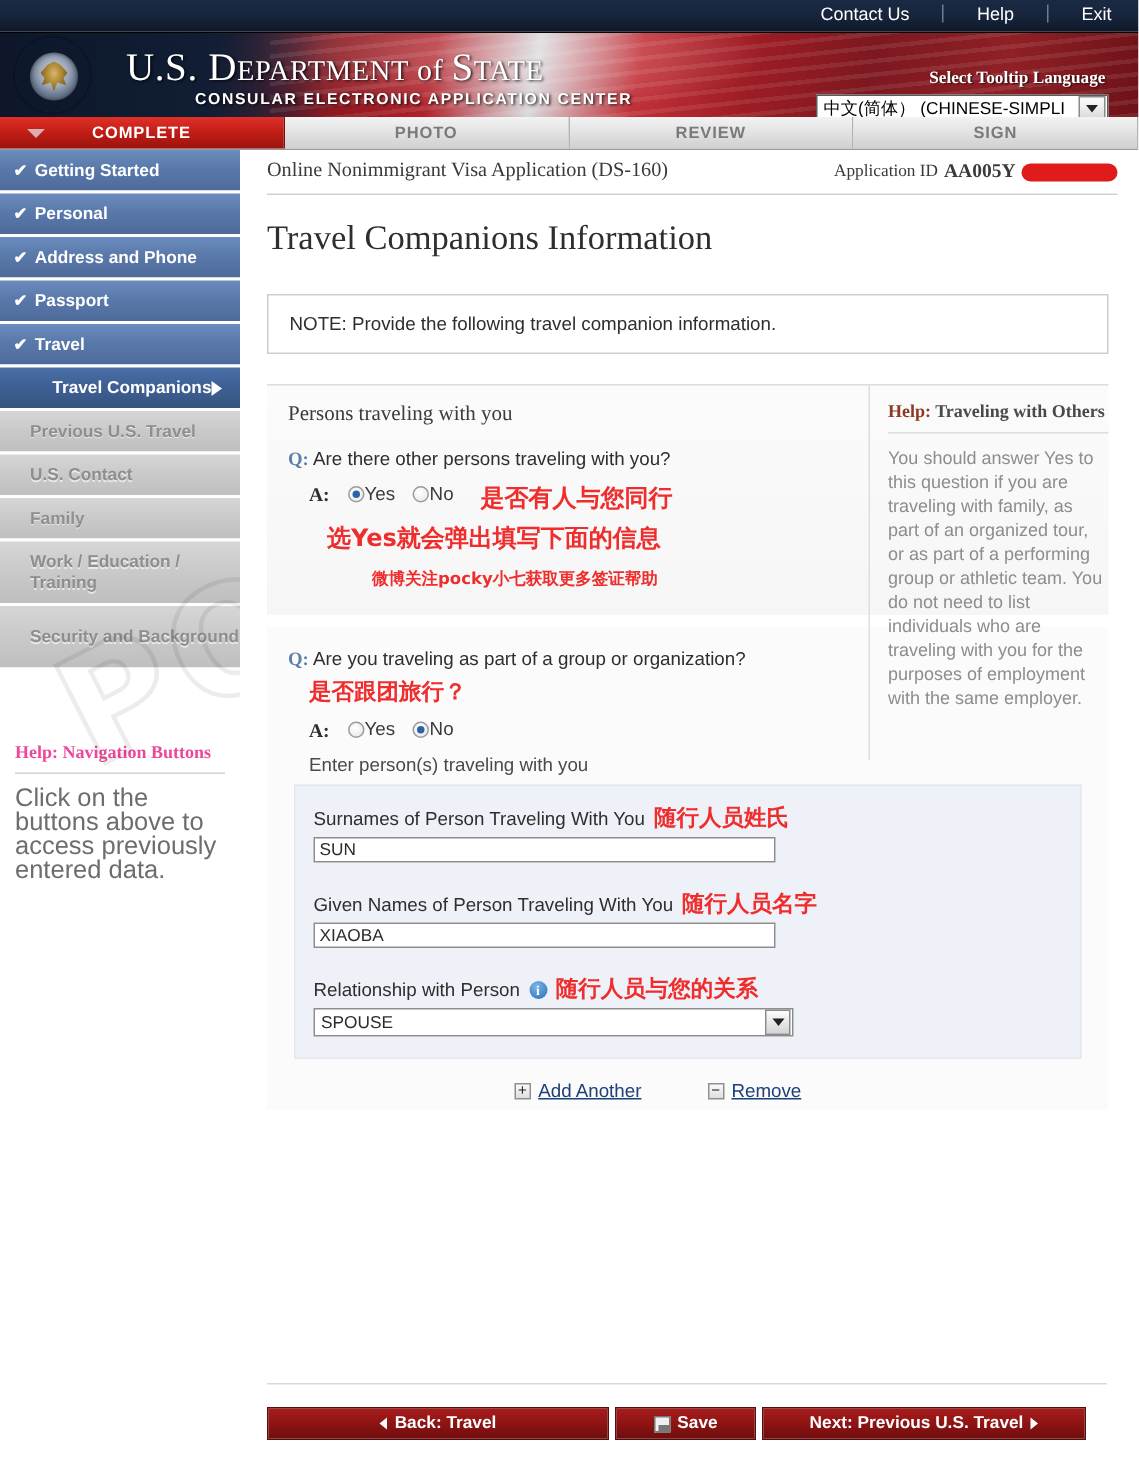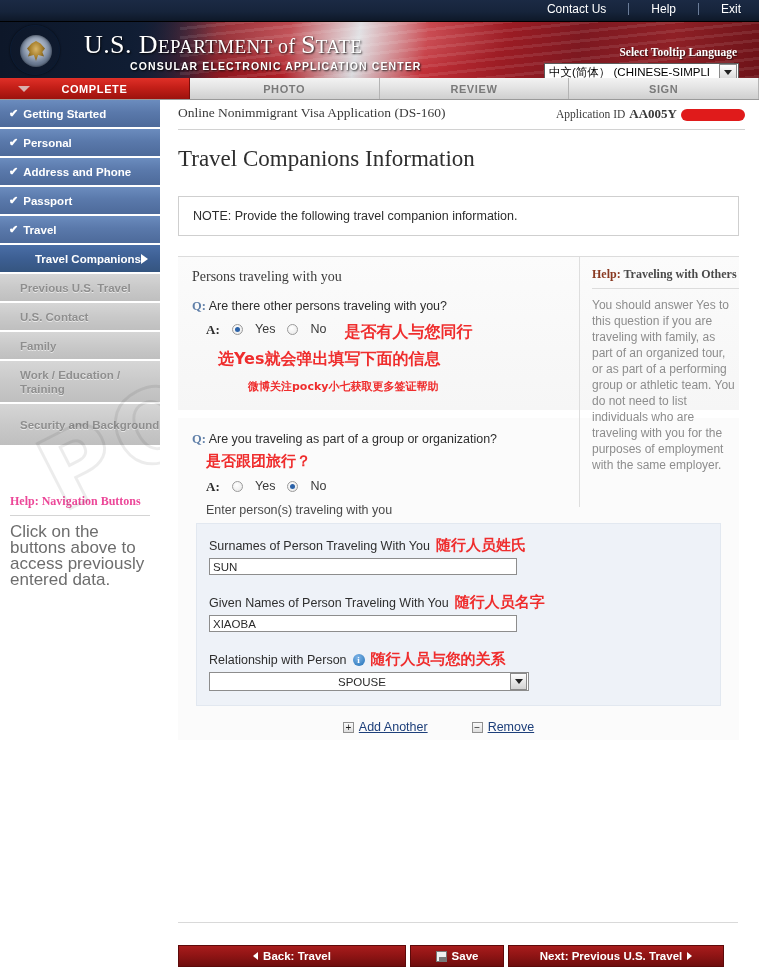--- a/index.html
+++ b/index.html
@@ -208,21 +208,21 @@
   .panel-head{
     font-family:"Liberation Serif", serif; font-size:14px; color:#3b3b3b;
     padding-left:14px;
   }
   .qrow{ padding:14px 0 0 14px; }
   .q{ font-size:12.5px; color:#2e2e2e; }
   .q .qm{ color:#5f7fa8; font-weight:bold; font-family:"Liberation Serif", serif; }
   .arow{ display:flex; align-items:flex-start; padding:8px 0 0 14px; }
   .am{ color:#2e2e2e; font-weight:bold; font-size:13px; font-family:"Liberation Serif", serif; width:26px; }
   .radios{ display:flex; align-items:center; gap:12px; }
-  .radio{ display:flex; align-items:center; gap:12px; font-size:12.5px; color:#3a3a3a; }
+  .radio{ display:flex; align-items:center; gap:0; font-size:12.5px; color:#3a3a3a; }
   .dot{
     width:11px;height:11px;border-radius:50%;
     background:radial-gradient(circle at 40% 35%,#ffffff,#e6e6e6);
     border:1px solid #9b9b9b; position:relative;
   }
   .dot.on::after{
     content:""; position:absolute; left:2px; top:2px; width:5px;height:5px;
     border-radius:50%; background:#2b62a8;
   }
   .cn{
@@ -257,21 +257,21 @@
   .ftext{
     margin-top:3px; width:308px; height:17px; border:1px solid #8d8d8d;
     background:#ffffff; font-size:11.5px; color:#2b2b2b;
     padding:1px 3px; line-height:15px; font-family:"Liberation Sans", sans-serif;
   }
   .fgap{ height:18px; }
   .fselect{
     margin-top:3px; width:320px; height:19px; border:1px solid #8d8d8d; background:#ffffff;
     display:flex; align-items:center; font-size:11.5px; color:#2b2b2b;
   }
-  .fselect .val{ padding-left:4px; flex:1;text-align:center; }
+  .fselect .val{ padding-left:4px; flex:1; }
   .fselect .arrow{
     width:17px;height:17px;margin-right:1px;
     background:linear-gradient(180deg,#fdfdfd,#d3d3d3); border:1px solid #8a8a8a;
     display:flex;align-items:center;justify-content:center;
   }
   .info-i{
     width:12px;height:12px;border-radius:50%;
     background:radial-gradient(circle at 40% 30%,#7fb5e8,#1f6fb5);
     color:#fff;font-size:9px;font-weight:bold;display:inline-flex;
     align-items:center;justify-content:center; font-family:"Liberation Serif", serif;
@@ -283,21 +283,21 @@
   .sq{
     width:11px;height:11px;border:1px solid #8f8f8f;
     background:linear-gradient(180deg,#fafafa,#dedede);
     display:flex;align-items:center;justify-content:center;
     font-size:10px;color:#222;line-height:9px;
   }
   .arlink a{ color:#1d3f7a; font-size:12.5px; text-decoration:underline; }
 
   .bottombar{
     position:absolute; left:18px; top:822px; width:560px; height:52px;
-    border-top:1px solid #d9d9d9; padding-top:22px;
+    border-top:1px solid #d9d9d9; padding-top:15px;
   }
   .btnrow{ display:flex; gap:4px; }
   .btn{
     height:22px; display:flex; align-items:center; justify-content:center; gap:5px;
     color:#ffffff; font-size:11.5px; font-weight:bold;
     background:linear-gradient(180deg,#a81c1c 0%, #8e1414 50%, #6f0d0d 100%);
     border:1px solid #5d0a0a;
   }
   .btn.back{ width:228px; }
   .btn.save{ width:94px; }

